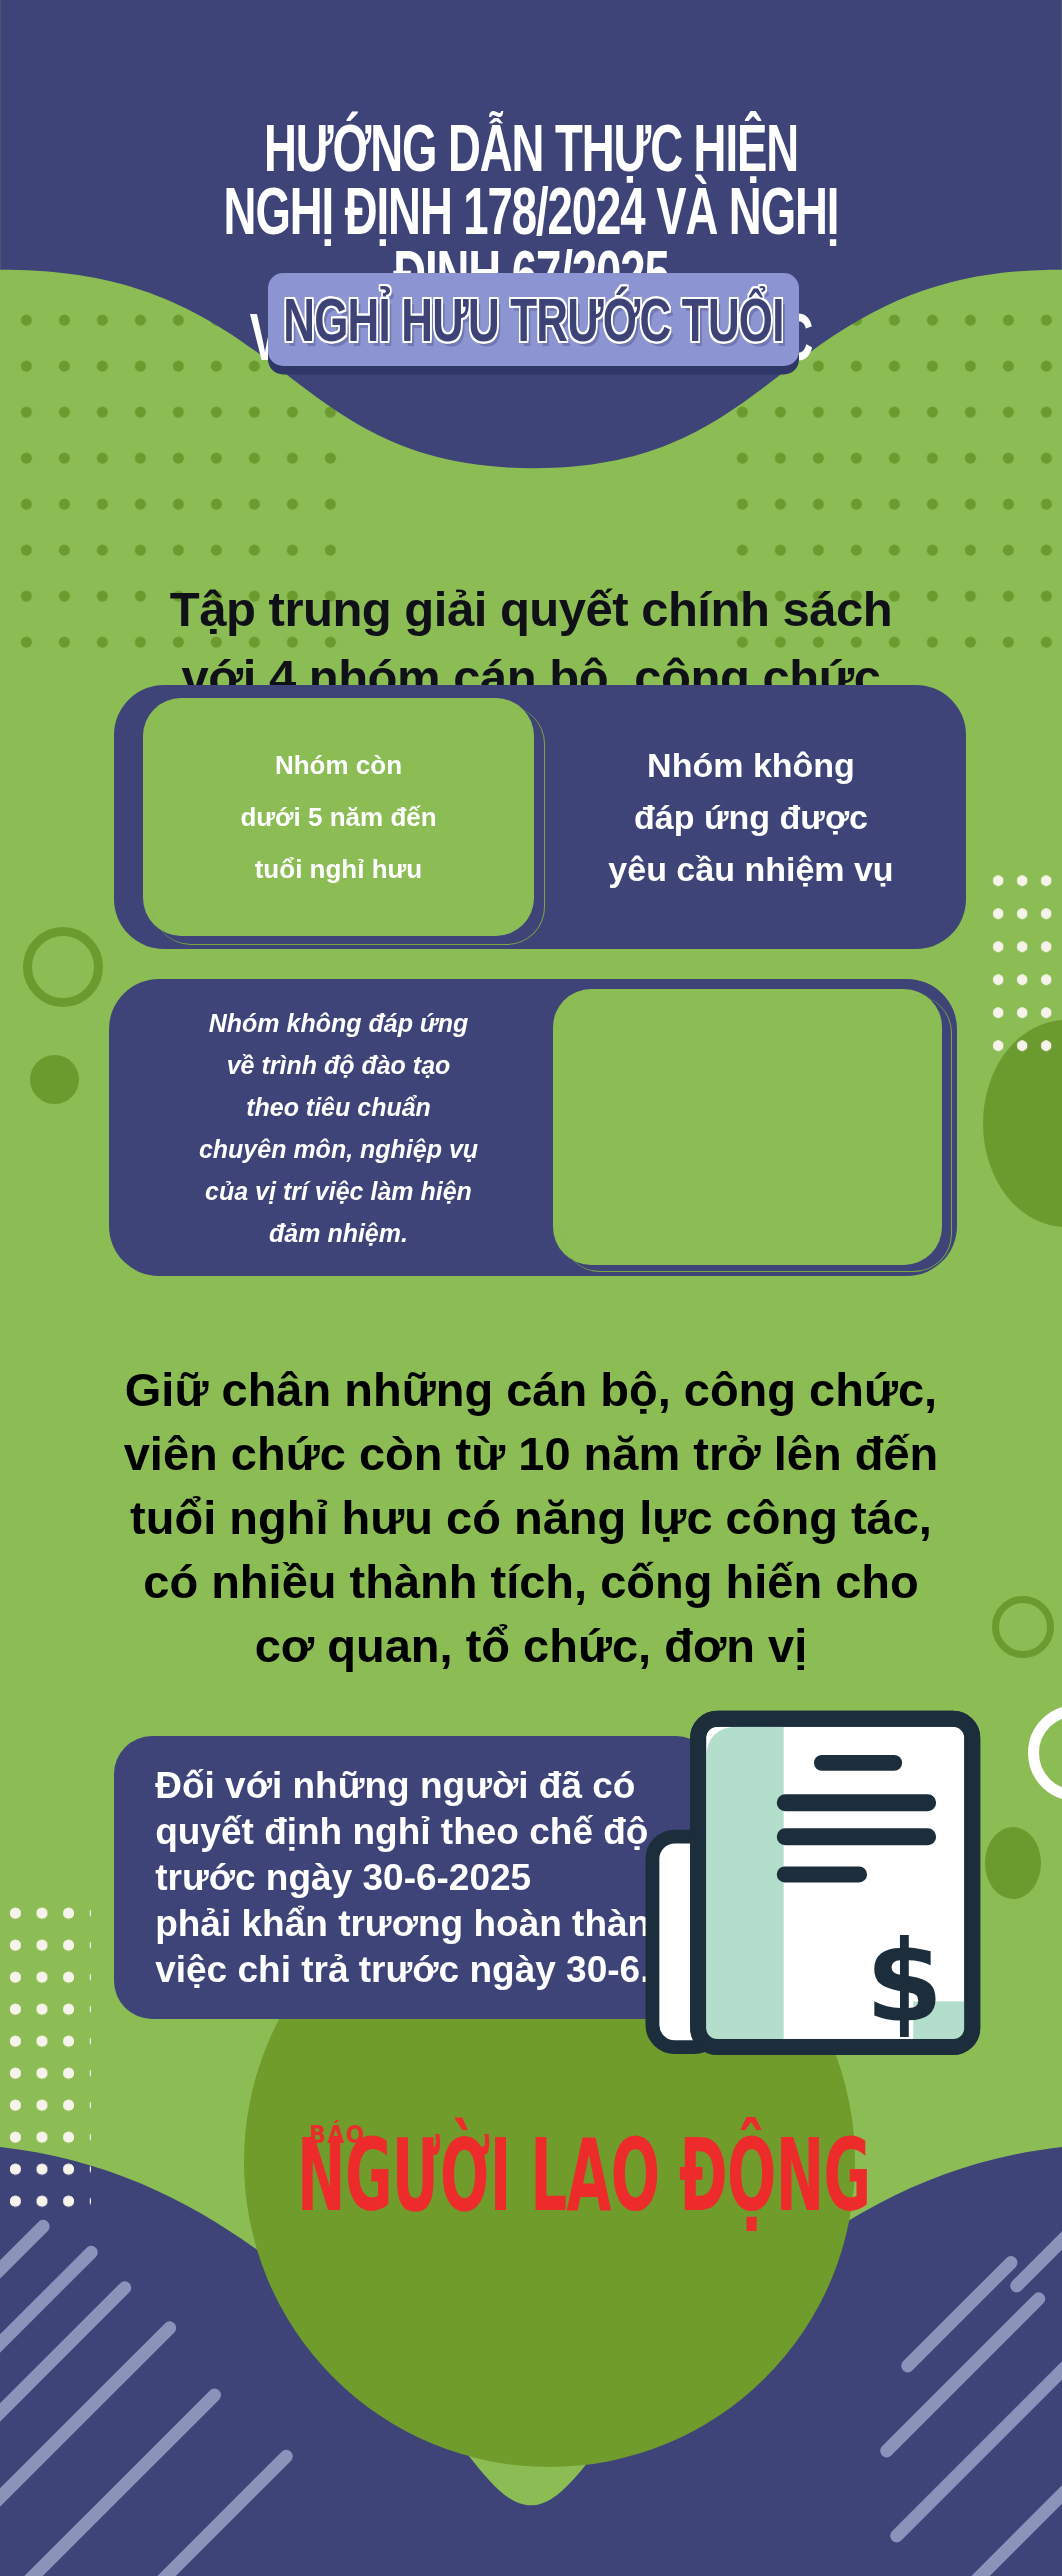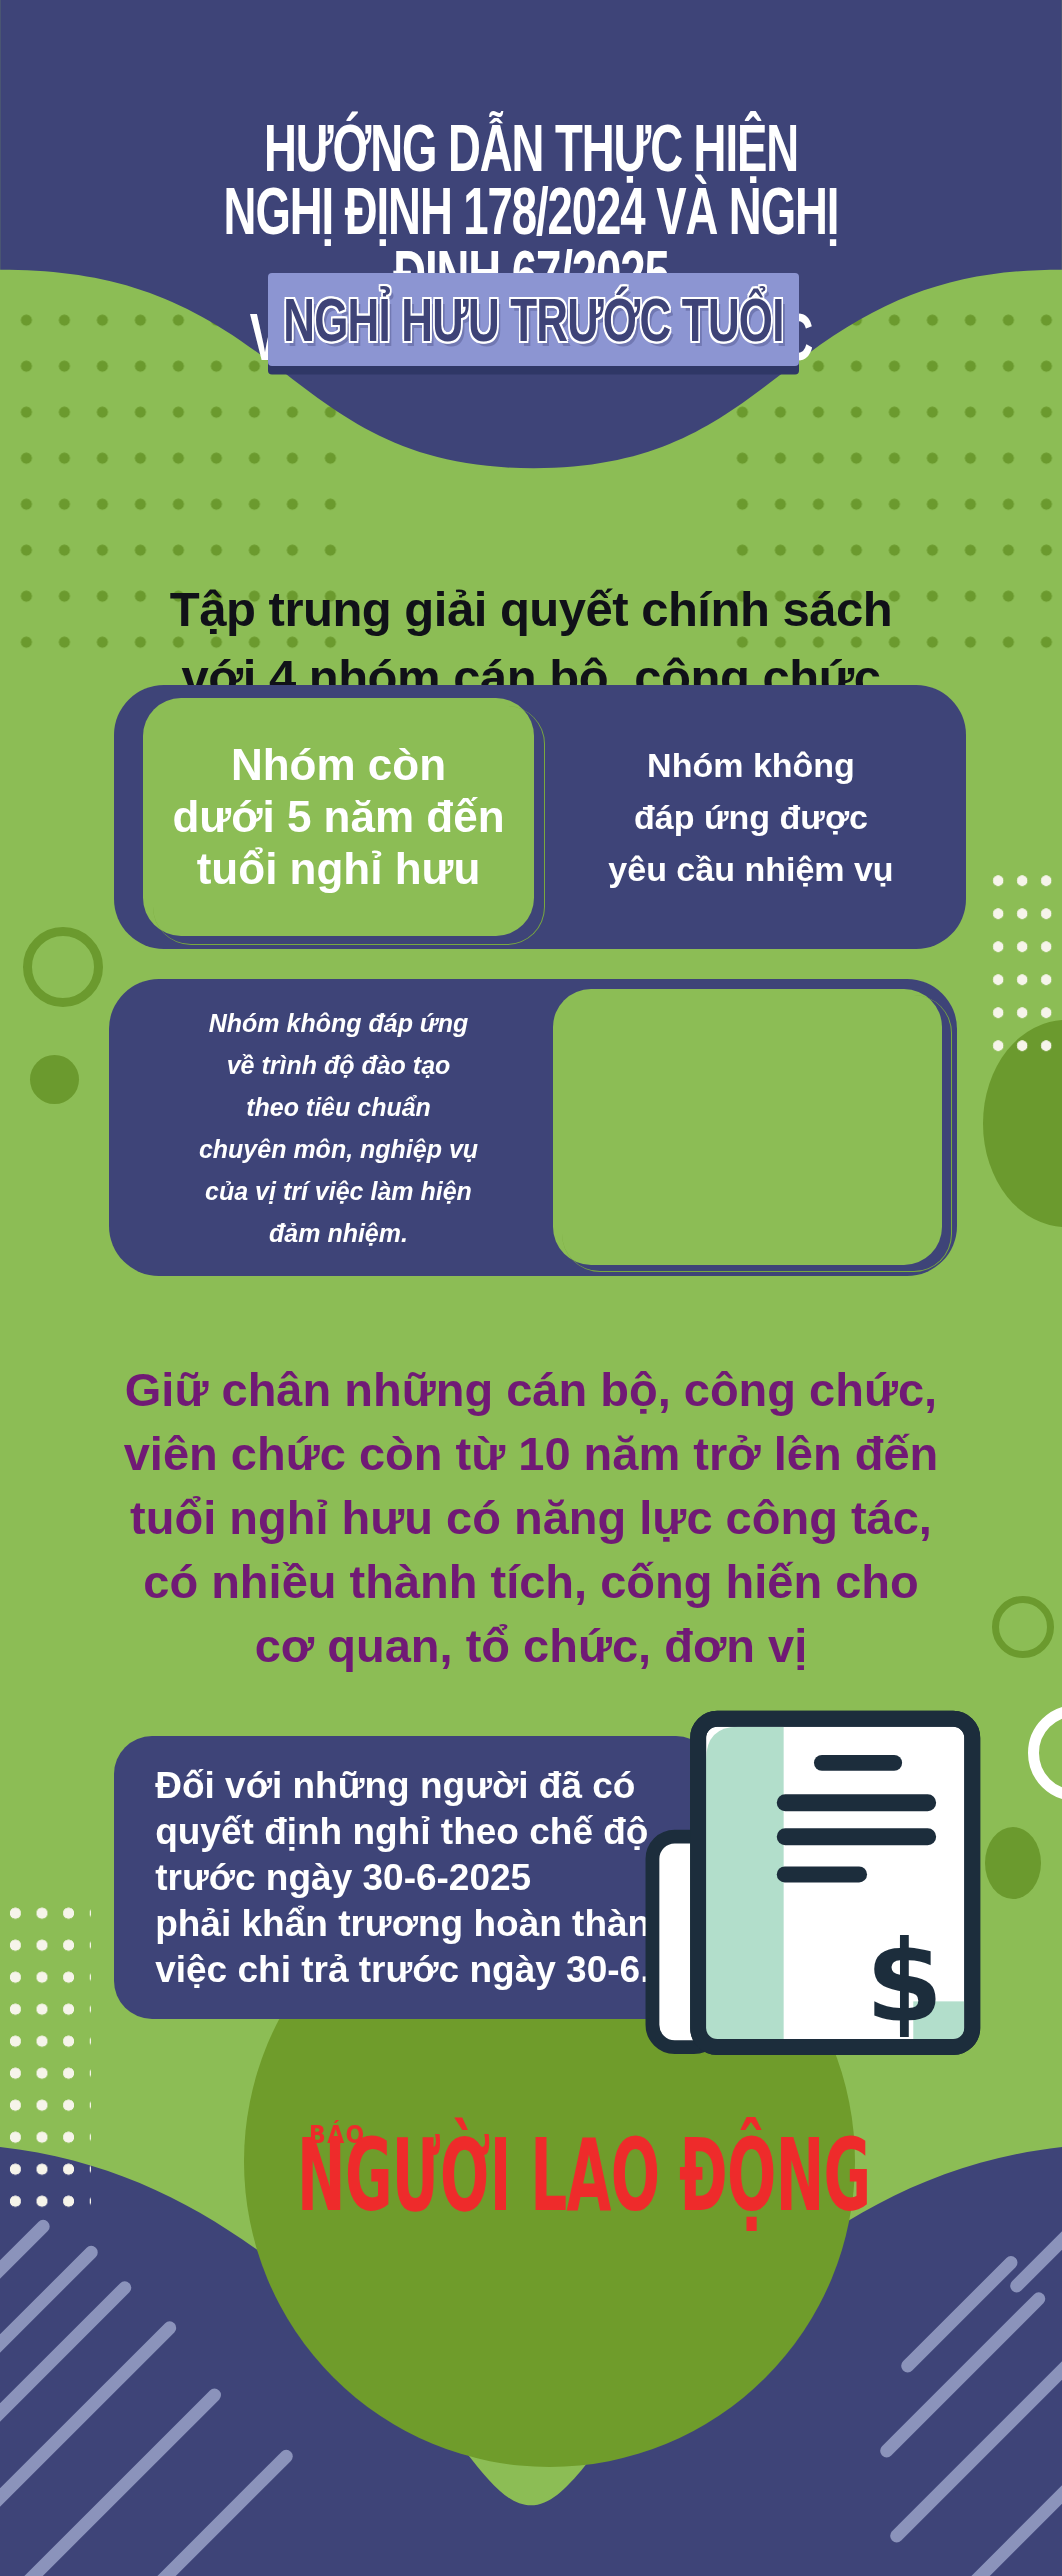--- a/index.html
+++ b/index.html
@@ -24,59 +24,59 @@
   
   .header-svg{left:0;top:0;z-index:2;}
   .title{
     left:0;top:53px;width:1062px;z-index:3;text-align:center;
     color:#fff;font-weight:bold;font-size:67px;line-height:63px;
     letter-spacing:-1.6px;white-space:pre-line;
   }
   .title .squeeze{display:inline-block;transform:scaleX(.68);}
   .badge{
     left:268px;top:273px;width:531px;height:93px;z-index:3;
-    background:#8c95d2;border-radius:4px;
+    background:#8c95d2;border-radius:15px;
     box-shadow:0 8.5px 0 #2f3766;
     display:flex;align-items:center;justify-content:center;
   }
   .badge-label{
     display:inline-block;transform:scaleX(.72);
     font-weight:bold;font-size:61px;letter-spacing:-1.1px;color:#3e4377;
     text-shadow:-2.1px -2.1px 0 #fff,2.1px -2.1px 0 #fff,-2.1px 2.1px 0 #fff,2.1px 2.1px 0 #fff,
                 -2.1px 0 0 #fff,2.1px 0 0 #fff,0 -2.1px 0 #fff,0 2.1px 0 #fff,
                 4.8px 5.3px 0 rgba(62,67,119,.35);
     white-space:nowrap;
   }
   
   .sec-heading{
     left:0;top:527px;width:1062px;z-index:3;text-align:center;
     color:#101118;font-weight:bold;font-size:49px;line-height:68px;
     letter-spacing:-0.5px;white-space:pre-line;margin-top:48px;
   }
   .retention{
     left:0;top:1358px;width:1062px;z-index:3;text-align:center;
-    color:#701a75;font-weight:bold;font-size:47px;line-height:64px;
+    color:#000000;font-weight:bold;font-size:47px;line-height:64px;
     white-space:pre-line;
   }
   
   .card{background:#3e4478;border-radius:50px;z-index:3;}
   .card1{left:114px;top:685px;width:852px;height:264px;}
   .card2{left:109px;top:979px;width:848px;height:297px;font-style:italic;}
   .greenbox{position:absolute;background:#8cbd55;border-radius:38px;}
   .gb1{left:29px;top:13.3px;width:391px;height:238px;}
   .gb1::after{content:"";position:absolute;left:9.6px;top:7.4px;width:100%;height:100%;
     border-right:1.6px solid #79a93e;border-bottom:1.6px solid #79a93e;border-radius:38px;}
   .gb2{right:15px;top:10px;width:389px;height:276px;}
   .gb2::after{content:"";position:absolute;left:8.5px;top:6.4px;width:100%;height:100%;
     border-right:1.6px solid #79a93e;border-bottom:1.6px solid #79a93e;border-radius:38px;}
   .card-text{
     position:absolute;color:#fff;font-weight:bold;text-align:center;
     white-space:pre-line;display:flex;align-items:center;justify-content:center;
   }
-  .c1l{left:29px;top:13.3px;width:391px;height:238px;font-size:44px;line-height:52px;}
+  .c1l{left:29px;top:13.3px;width:391px;height:238px;font-size:26px;line-height:52px;}
   .c1r{left:421px;top:0;width:432px;height:264px;font-size:34px;line-height:52px;}
   .c2l{left:0;top:0;width:459px;height:297px;font-size:25px;line-height:42px;}
   .c2r{right:15px;top:10px;width:389px;height:276px;font-size:26.6px;line-height:44px;}
   
   .note-box{
     left:114px;top:1736px;width:600px;height:283px;z-index:3;
     background:#3e4478;border-radius:38px;
     display:flex;align-items:center;justify-content:center;
   }
   .note-text{

